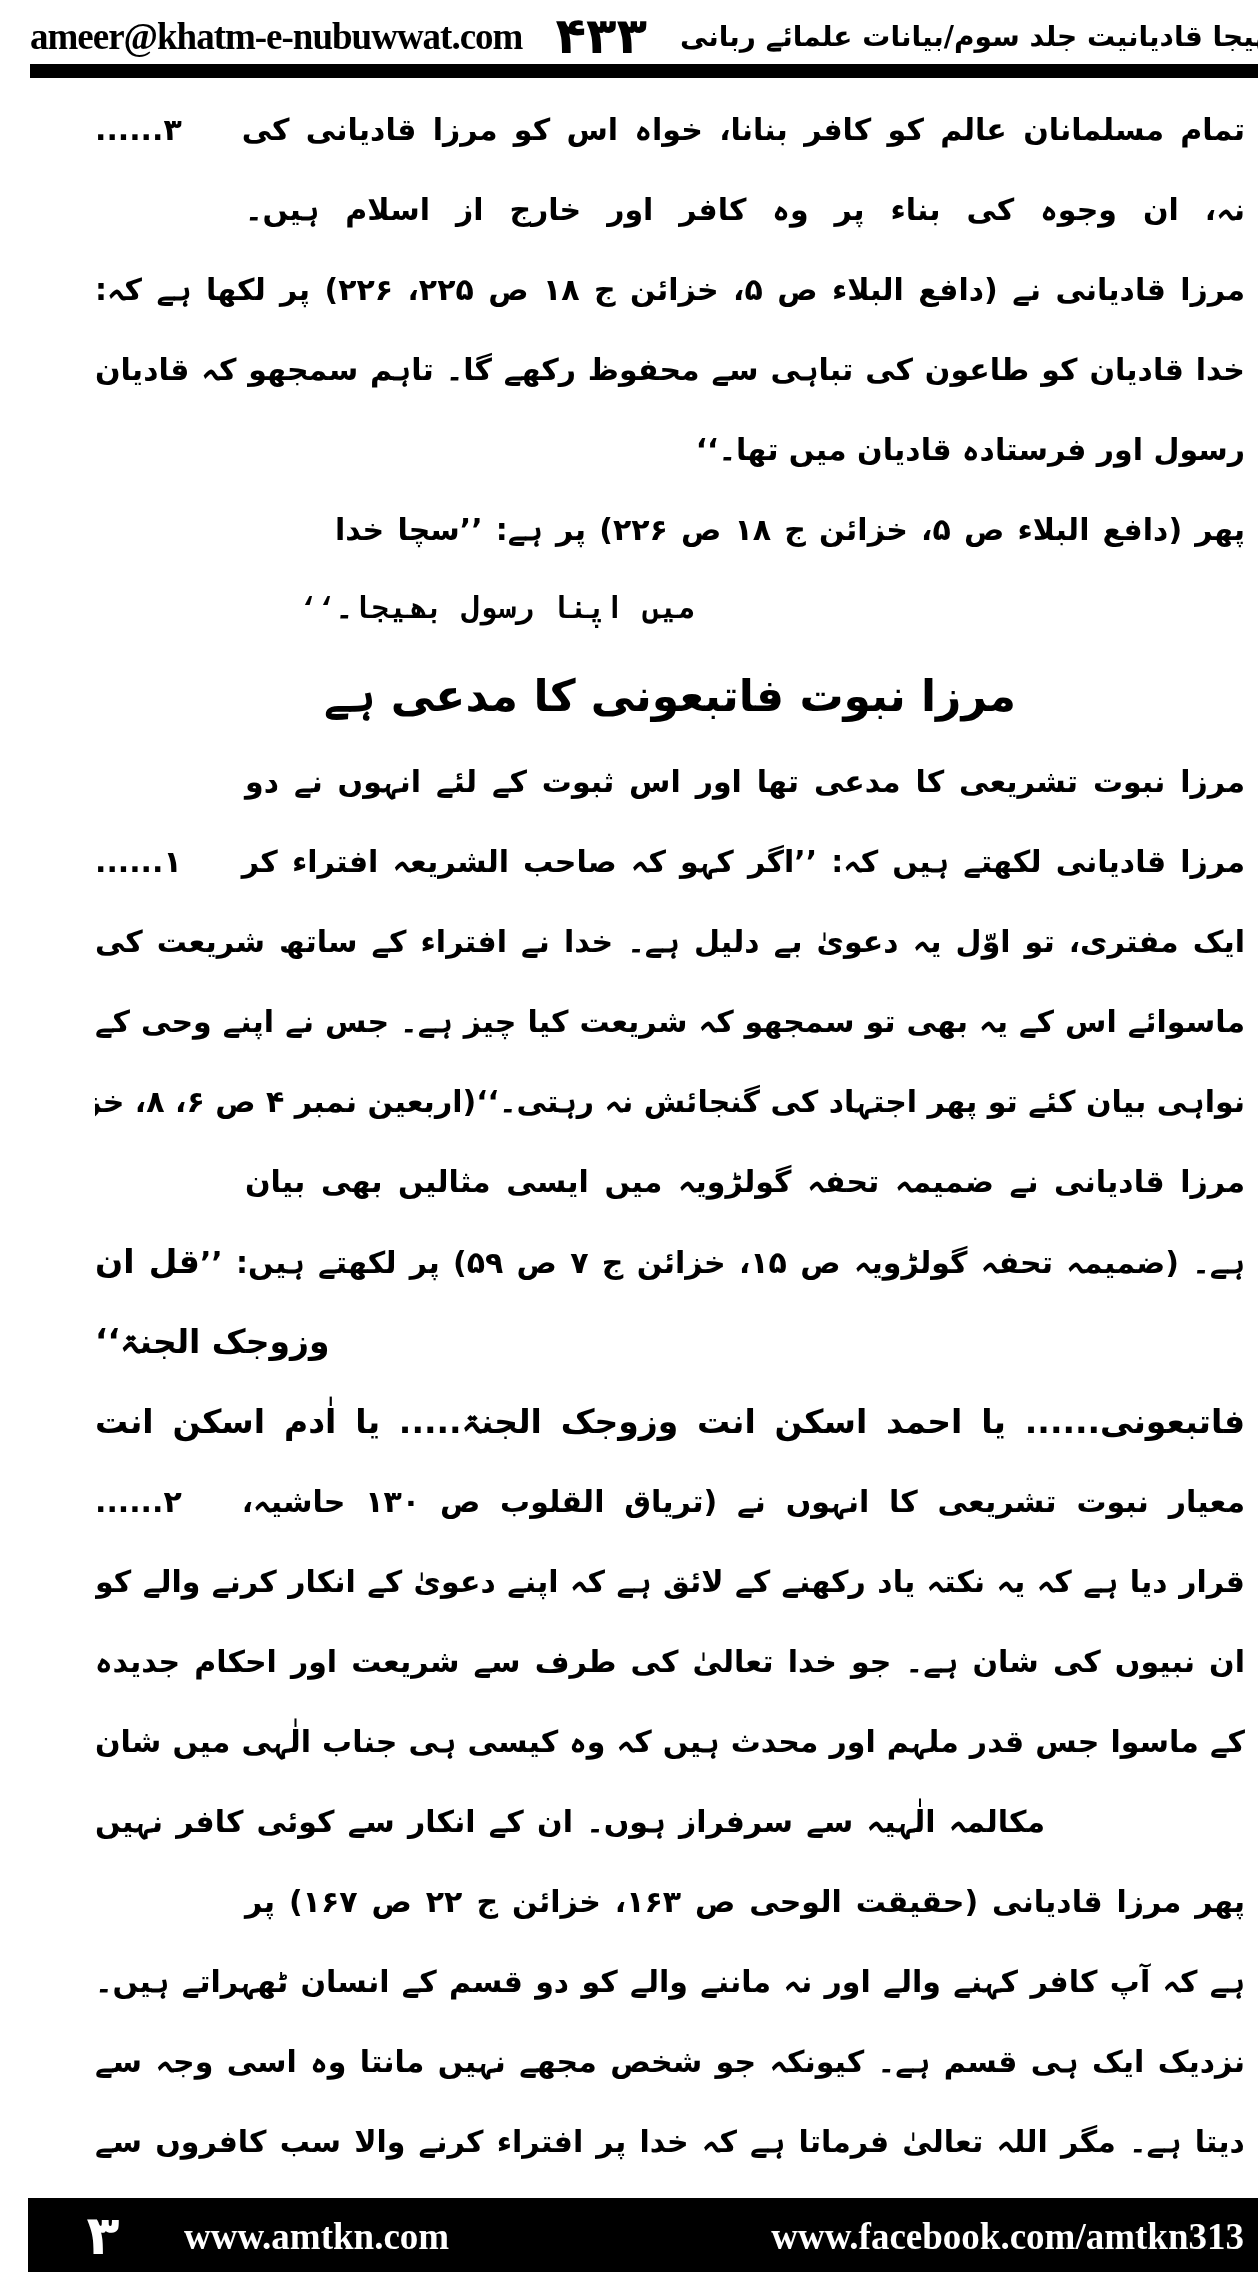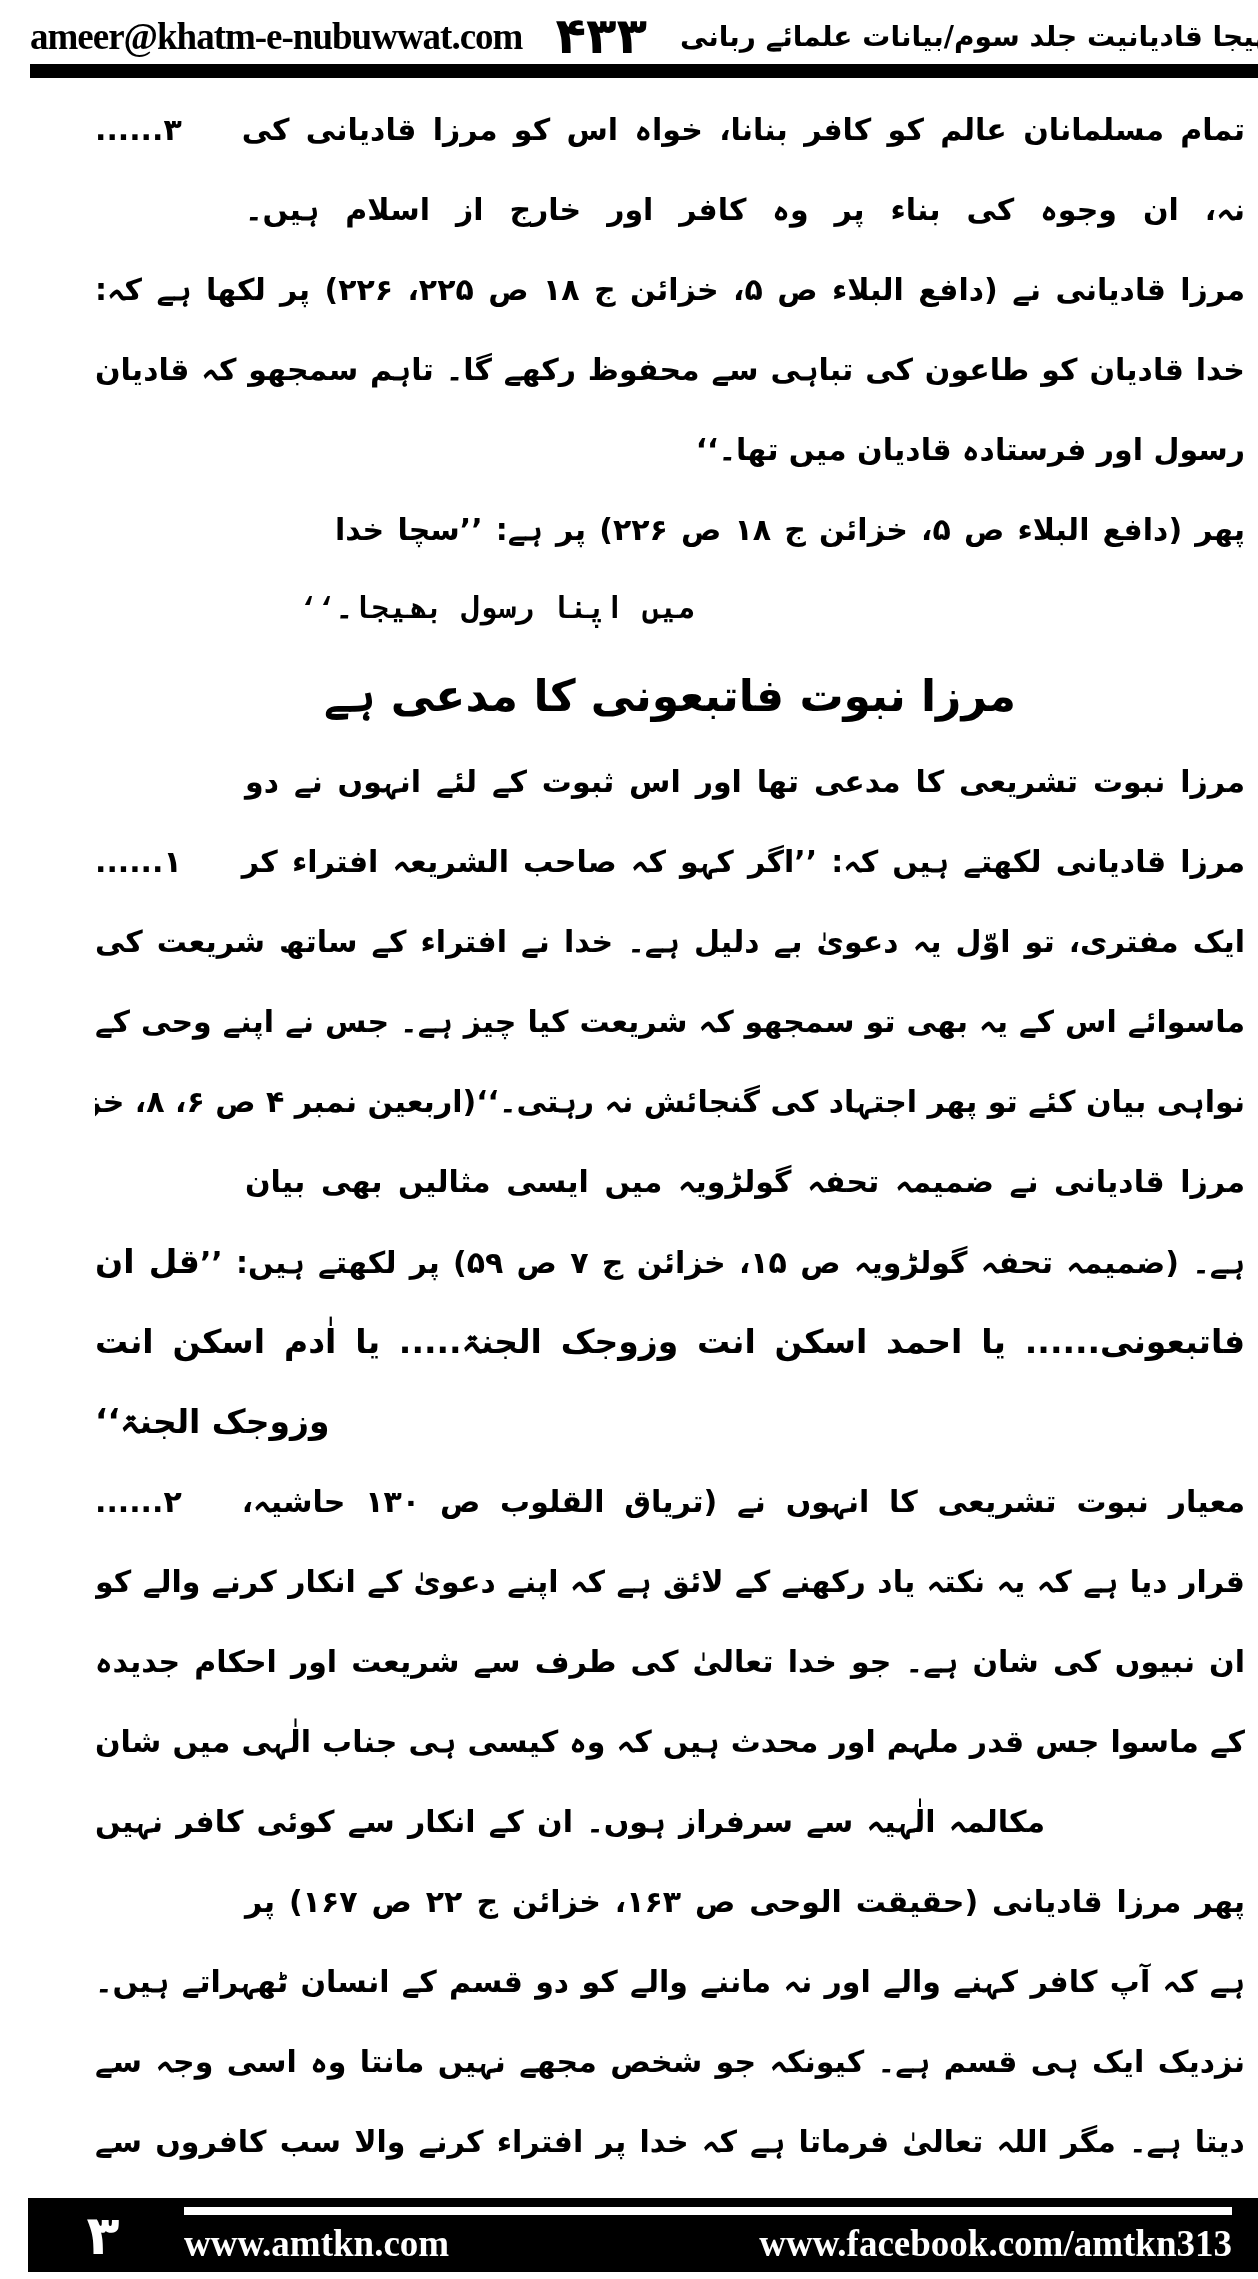--- a/index.html
+++ b/index.html
@@ -52,21 +52,21 @@
 
   
   .footer {
     position:absolute; left:28px; right:0; top:2198px; height:74px;
     background:#000; color:#fff; display:flex;
   }
   .fpage {
     width:150px; display:flex; align-items:center; justify-content:center;
     font-size:54px; font-weight:bold;
   }
-  .fright { flex:1; display:flex; flex-direction:column; padding:9px 26px 6px 6px;justify-content:center; }
+  .fright { flex:1; display:flex; flex-direction:row; padding:9px 14px 6px 6px;justify-content:center; }
   .frule { height:8px; background:#fff; margin-bottom:5px; }
   .furls {
     display:flex; justify-content:space-between; align-items:center; flex:1;
     font-family:"Liberation Serif", serif; font-weight:bold; font-size:37px;
     white-space:nowrap;
   }
 </style>
 </head>
 <body>
 
@@ -95,22 +95,22 @@
       <span class="inum">۱......</span>
     </div>
     <div class="line j">ایک مفتری، تو اوّل یہ دعویٰ بے دلیل ہے۔ خدا نے افتراء کے ساتھ شریعت کی کوئی قید نہیں لگائی۔</div>
     <div class="line j">ماسوائے اس کے یہ بھی تو سمجھو کہ شریعت کیا چیز ہے۔ جس نے اپنے وحی کے ذریعہ سے چند اوامر اور</div>
     <div class="line split">
       <span>نواہی بیان کئے تو پھر اجتہاد کی گنجائش نہ رہتی۔‘‘</span>
       <span>(اربعین نمبر ۴ ص ۶، ۸، خزائن ج ۷ ص ۴۳۵)</span>
     </div>
     <div class="line j jl1">مرزا قادیانی نے ضمیمہ تحفہ گولڑویہ میں ایسی مثالیں بھی بیان کی ہیں۔ جن میں امر اور نہی</div>
     <div class="line j"><span>ہے۔ (ضمیمہ تحفہ گولڑویہ ص ۱۵، خزائن ج ۷ ص ۵۹) پر لکھتے ہیں: ’’</span><span class="arb">قل ان کنتم تحبون اللہ</span></div>
+    <div class="line l ar">وزوجک الجنۃ‘‘</div>
     <div class="line j ar">فاتبعونی...... یا احمد اسکن انت وزوجک الجنۃ..... یا اٰدم اسکن انت</div>
-    <div class="line l ar">وزوجک الجنۃ‘‘</div>
     <div class="line item">
       <span class="itext">معیار نبوت تشریعی کا انہوں نے (تریاق القلوب ص ۱۳۰ حاشیہ، خزائن ج ۱۵ ص ۴۳۲) پر یہ</span>
       <span class="inum">۲......</span>
     </div>
     <div class="line j">قرار دیا ہے کہ یہ نکتہ یاد رکھنے کے لائق ہے کہ اپنے دعویٰ کے انکار کرنے والے کو کافر کہنا یہ صرف</div>
     <div class="line j">ان نبیوں کی شان ہے۔ جو خدا تعالیٰ کی طرف سے شریعت اور احکام جدیدہ لاتے ہیں۔ لیکن ان</div>
     <div class="line j">کے ماسوا جس قدر ملہم اور محدث ہیں کہ وہ کیسی ہی جناب الٰہی میں شان رکھتے ہوں اور خلعت</div>
     <div class="line j jr1">مکالمہ الٰہیہ سے سرفراز ہوں۔ ان کے انکار سے کوئی کافر نہیں بن جاتا۔‘‘</div>
     <div class="line j jl1">پھر مرزا قادیانی (حقیقت الوحی ص ۱۶۳، خزائن ج ۲۲ ص ۱۶۷) پر لکھتے ہیں: ’’یہ عجیب بات</div>
     <div class="line j">ہے کہ آپ کافر کہنے والے اور نہ ماننے والے کو دو قسم کے انسان ٹھہراتے ہیں۔ حالانکہ خدا کے</div>

